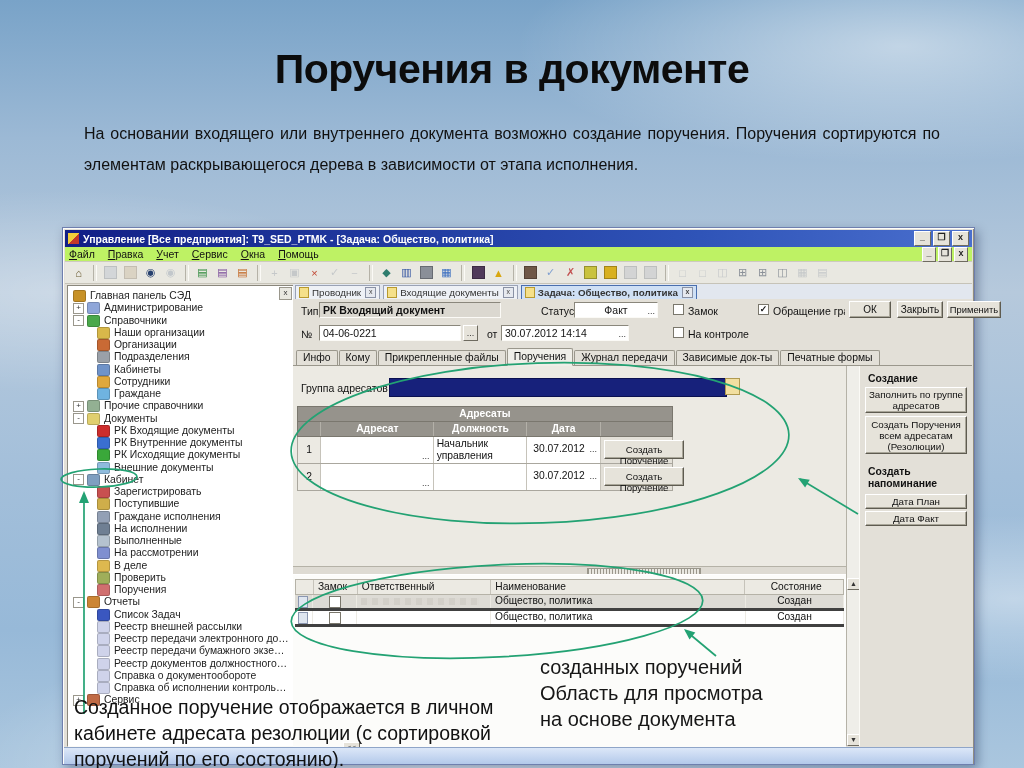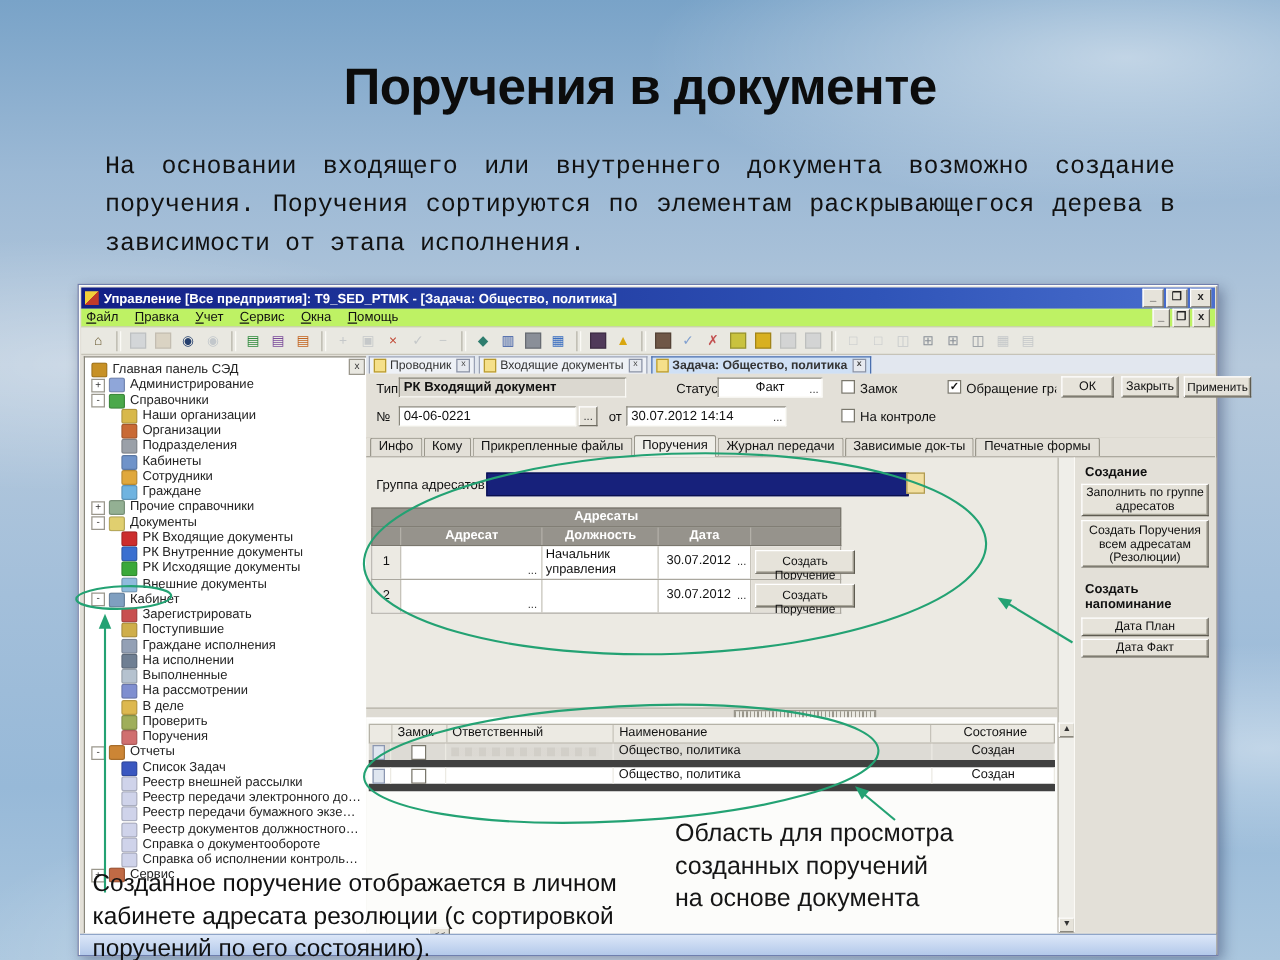--- a/index.html
+++ b/index.html
@@ -5,21 +5,21 @@
   html,body{margin:0;padding:0;}
   body{width:1024px;height:768px;overflow:hidden;font-family:"Liberation Sans",sans-serif;}
   .slide{position:relative;width:1024px;height:768px;overflow:hidden;
     background:
       radial-gradient(ellipse 620px 190px at 88% 6%, rgba(255,255,255,.50), rgba(255,255,255,0) 62%),
       radial-gradient(ellipse 520px 170px at 6% 38%, rgba(255,255,255,.30), rgba(255,255,255,0) 60%),
       radial-gradient(ellipse 760px 230px at 42% 100%, rgba(255,255,255,.55), rgba(255,255,255,0) 62%),
       radial-gradient(ellipse 400px 140px at 99% 78%, rgba(255,255,255,.40), rgba(255,255,255,0) 60%),
       linear-gradient(180deg,#79a3c8 0%,#9cb9d5 18%,#b6c9dc 38%,#a3bfda 62%,#97b9d8 82%,#aac6de 100%);}
   .slide-title{position:absolute;left:0;top:46px;width:1024px;text-align:center;font-size:41px;font-weight:700;color:#0c0c0c;letter-spacing:-.5px;}
-  .slide-intro{position:absolute;left:84px;top:118px;width:856px;font-size:20px;line-height:31px;color:#111;text-align:justify;font-family:Liberation Mono, monospace;}
+  .slide-intro{position:absolute;left:84px;top:118px;width:856px;font-size:16px;line-height:31px;color:#111;text-align:justify;}
   .note-bl{position:absolute;left:74px;top:694px;width:440px;font-size:19.5px;line-height:26px;color:#111;z-index:30;}
   .ann-upper{position:absolute;left:543px;top:514px;font-size:21px;color:#161616;z-index:30;}
   .ann-lower{position:absolute;left:540px;top:654px;width:240px;font-size:20px;line-height:26px;color:#161616;z-index:30;}
   svg.overlay{position:absolute;left:0;top:0;z-index:25;pointer-events:none;}
   .gstroke{stroke:var(--green,#23a273);fill:none;stroke-width:1.7;}
   .gfill{fill:var(--green,#23a273);}
 
   
   .app{position:absolute;left:62px;top:227px;width:911px;height:536px;background:#e3e0d8;border:1px solid #6f7fae;box-shadow:inset 1px 1px 0 #fdfdfa,inset -1px -1px 0 #8f8c80,3px 4px 10px rgba(10,20,60,.35);font-size:10.5px;color:#111;z-index:10;}
   .titlebar{position:absolute;left:2px;top:2px;width:907px;height:17px;background:linear-gradient(90deg,#121f86,#2f54b8 70%,#4a6fce);color:#fff;font-weight:700;display:flex;align-items:center;padding:0 3px;box-sizing:border-box;}
@@ -81,21 +81,21 @@
   .c-date{width:88px;line-height:24px;padding-left:6px;}
   .c-act{width:86px;background:#e3e0d8;border-right:none !important;}
   .cell-dots{position:absolute;right:3px;bottom:2px;font-size:9px;color:#333;}
   .abtn{position:absolute;left:3px;top:3px;width:80px;height:19px;background:#e6e3da;border:1px solid;border-color:#fff #5e5b50 #5e5b50 #fff;box-shadow:inset -1px -1px 0 #a9a699;font-size:9.6px;text-align:center;padding-top:3px;box-sizing:border-box;}
   .splitterbar{position:absolute;left:0;top:282px;width:553px;height:8px;background:#dedbd3;border-top:1px solid #b5b2a7;}
   .split-handle{position:absolute;left:294px;top:1px;width:112px;height:6px;background:repeating-linear-gradient(90deg,#9a978c 0 1px,transparent 1px 3px);border:1px solid #9a978c;background-color:#e9e8e1;}
   .lowerzone{position:absolute;left:0;top:290px;width:553px;height:172px;background:#fcfcfa;border-top:1px solid #fff;}
   .otable{position:absolute;left:2px;top:4px;width:549px;font-size:10.2px;}
   .o-head{display:flex;height:14px;background:#eceae3;border:1px solid #b5b2a7;line-height:13px;}
   .o-head div{box-sizing:border-box;border-right:1px solid #c6c3ba;padding-left:4px;}
-  .orow{display:flex;height:13px;background:#fff;border-bottom:6px solid #404040;line-height:12px;}
+  .orow{display:flex;height:13px;background:#fff;border-bottom:3px solid #404040;line-height:12px;}
   .orow.sel{background:#dddbd5;}
   .orow>div{box-sizing:border-box;border-right:1px solid #eceae3;position:relative;}
   .o-icon{width:18px;}.o-lock{width:44px;}.o-resp{width:134px;}.o-name{width:255px;padding-left:4px;}.o-state{width:98px;text-align:center;}
   .o-head .h-icon{width:18px;}.o-head .h-lock{width:44px;}.o-head .h-resp{width:134px;}.o-head .h-name{width:255px;}.o-head .h-state{width:98px;text-align:center;}
   .mini-doc{position:absolute;left:3px;top:1px;width:8px;height:10px;background:#dfe6f0;border:1px solid #8a96b0;}
   .cb-sm{position:absolute;left:16px;top:1px;width:10px;height:10px;background:#fff;border:1px solid #7a776c;}
   .redact{position:absolute;left:4px;top:3px;width:118px;height:7px;background:repeating-linear-gradient(90deg,#cfccc5 0 6px,#dbd8d2 6px 11px);opacity:.8;}
   .vscroll{position:absolute;left:553px;top:82px;width:13px;height:380px;background:#efeee9;border-left:1px solid #b5b2a7;}
   .vs-btn{position:absolute;left:0;width:13px;height:12px;background:#e6e3da;border:1px solid;border-color:#fff #6e6b60 #6e6b60 #fff;box-sizing:border-box;font-size:7px;text-align:center;line-height:10px;color:#333;}
   .rightpanel{position:absolute;left:566px;top:82px;width:113px;height:380px;background:#e3e0d8;border-left:1px solid #fbfaf6;}
@@ -530,19 +530,19 @@
     <g transform="translate(684,629) rotate(220)">
         <polygon class="gfill" points="0,0 -11,4.5 -11,-4.5"></polygon>
       </g>
     <line class="gstroke" x1="84" y1="497" x2="84" y2="714"></line>
     <g transform="translate(84,491) rotate(270)">
         <polygon class="gfill" points="0,0 -12,5 -12,-5"></polygon>
       </g>
   </svg>
 
   <div class="ann-lower">
+    <div>созданных поручений</div>
     <div>Область для просмотра</div>
-    <div>созданных поручений</div>
     <div>на основе документа</div>
   </div>
   <div class="note-bl">Созданное поручение отображается в личном кабинете адресата резолюции (с сортировкой поручений по его состоянию).</div>
 
 </div>
 
 </body></html>

